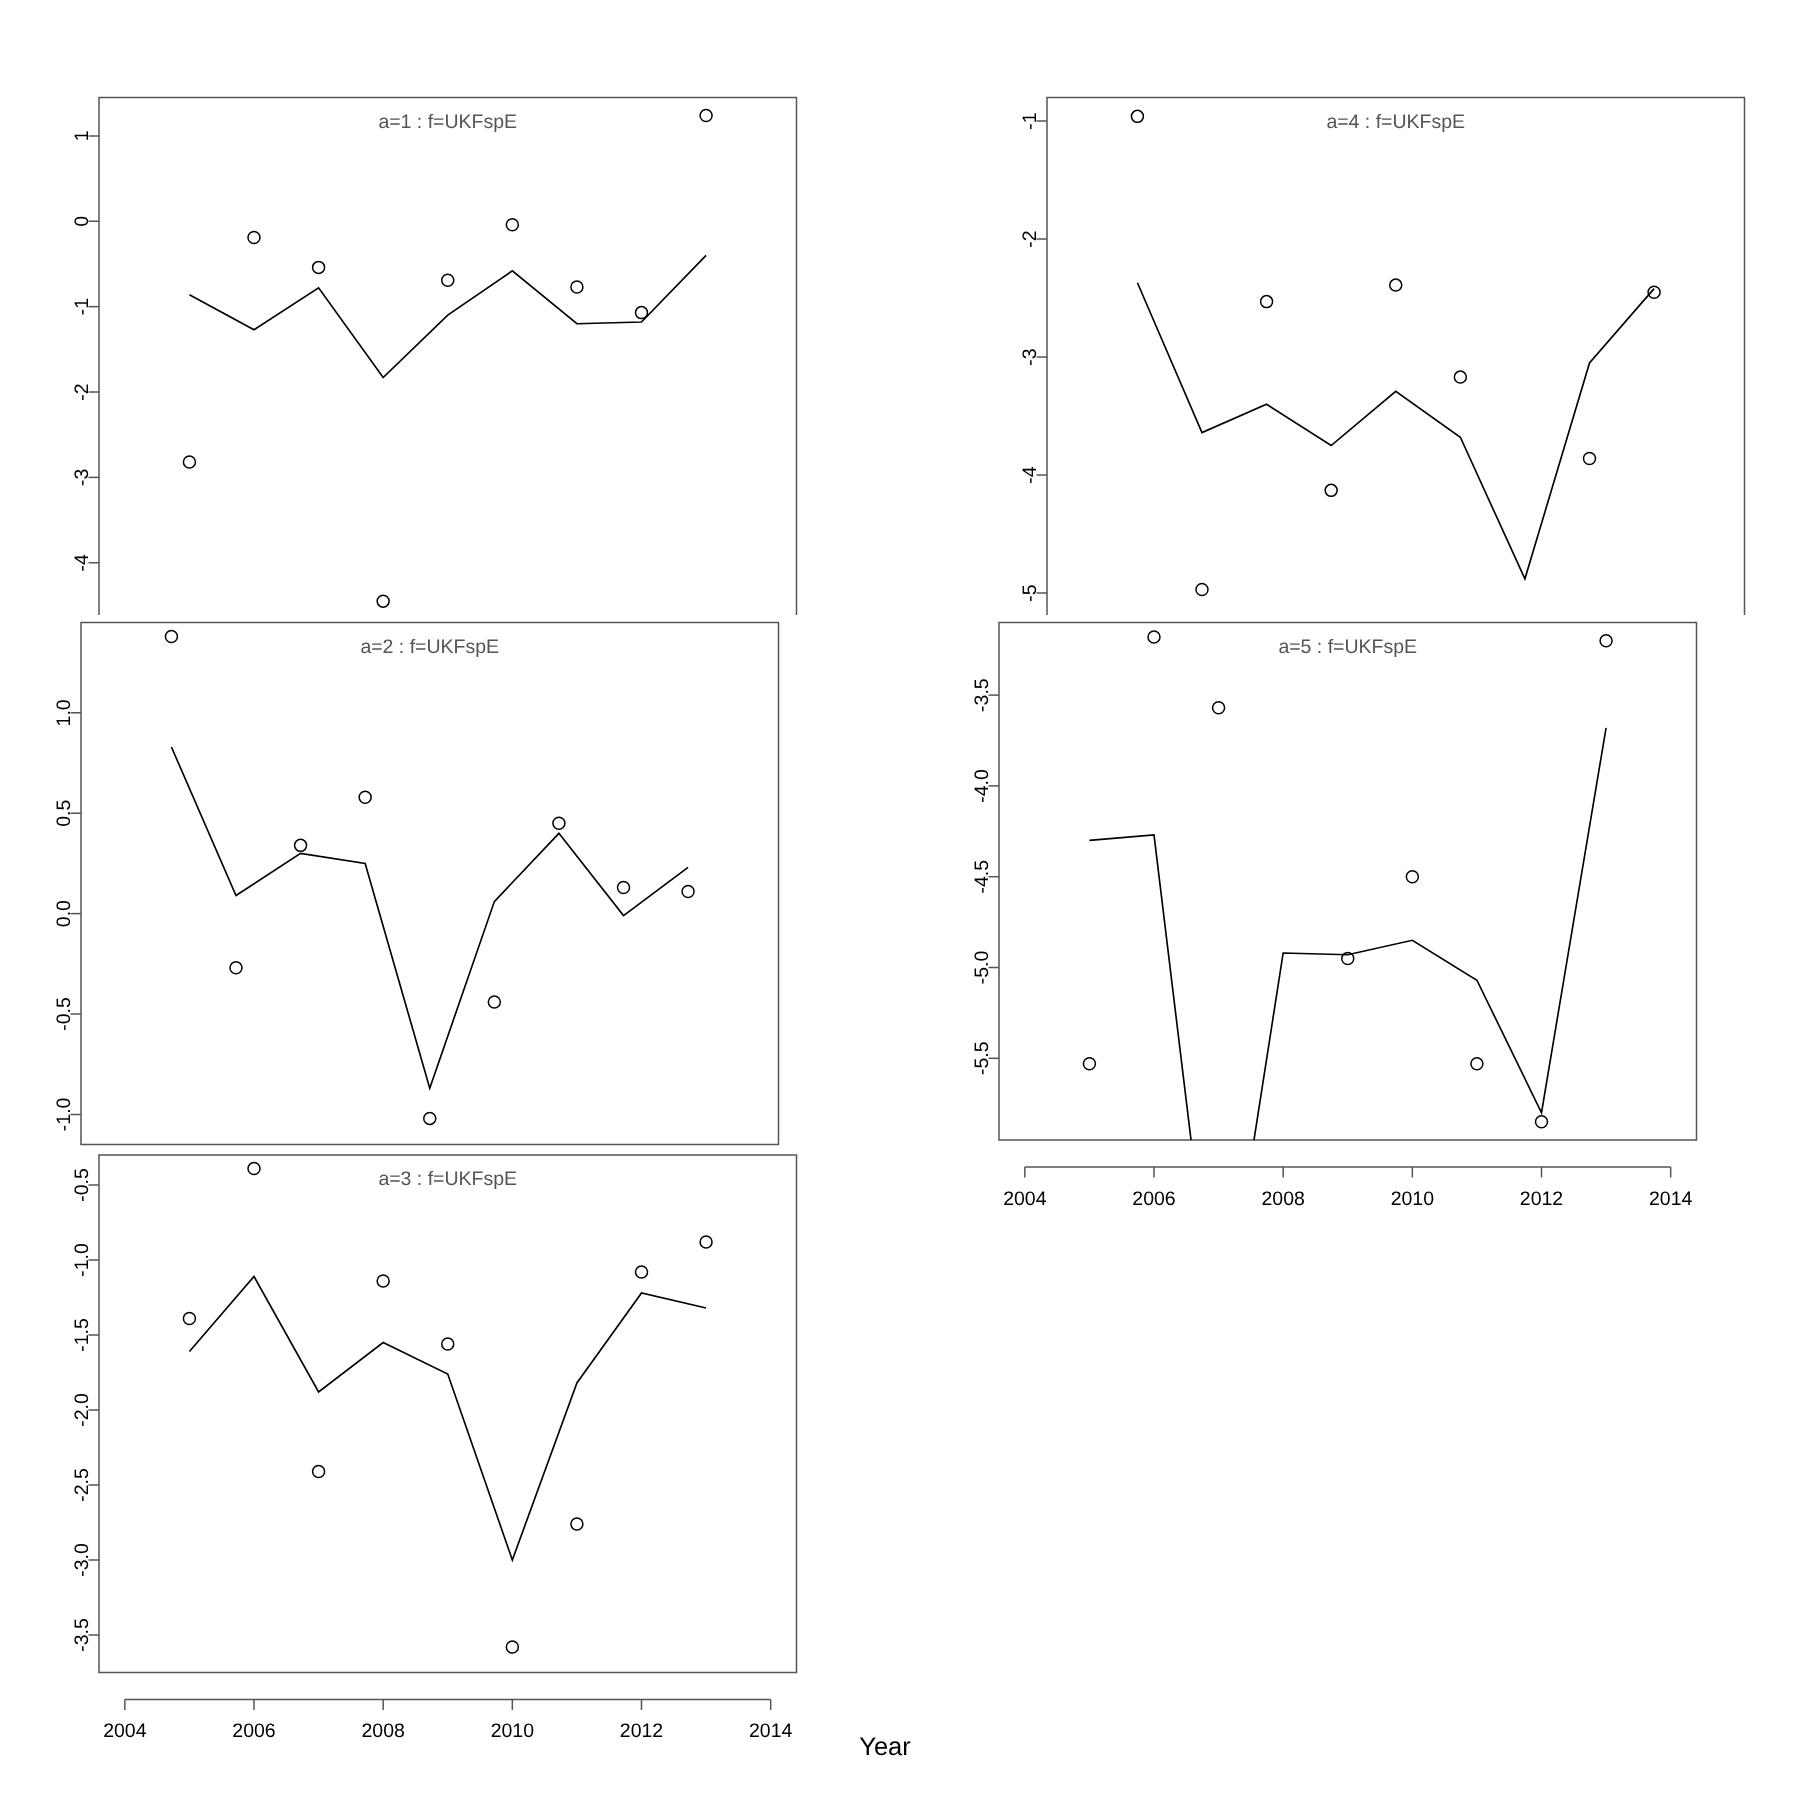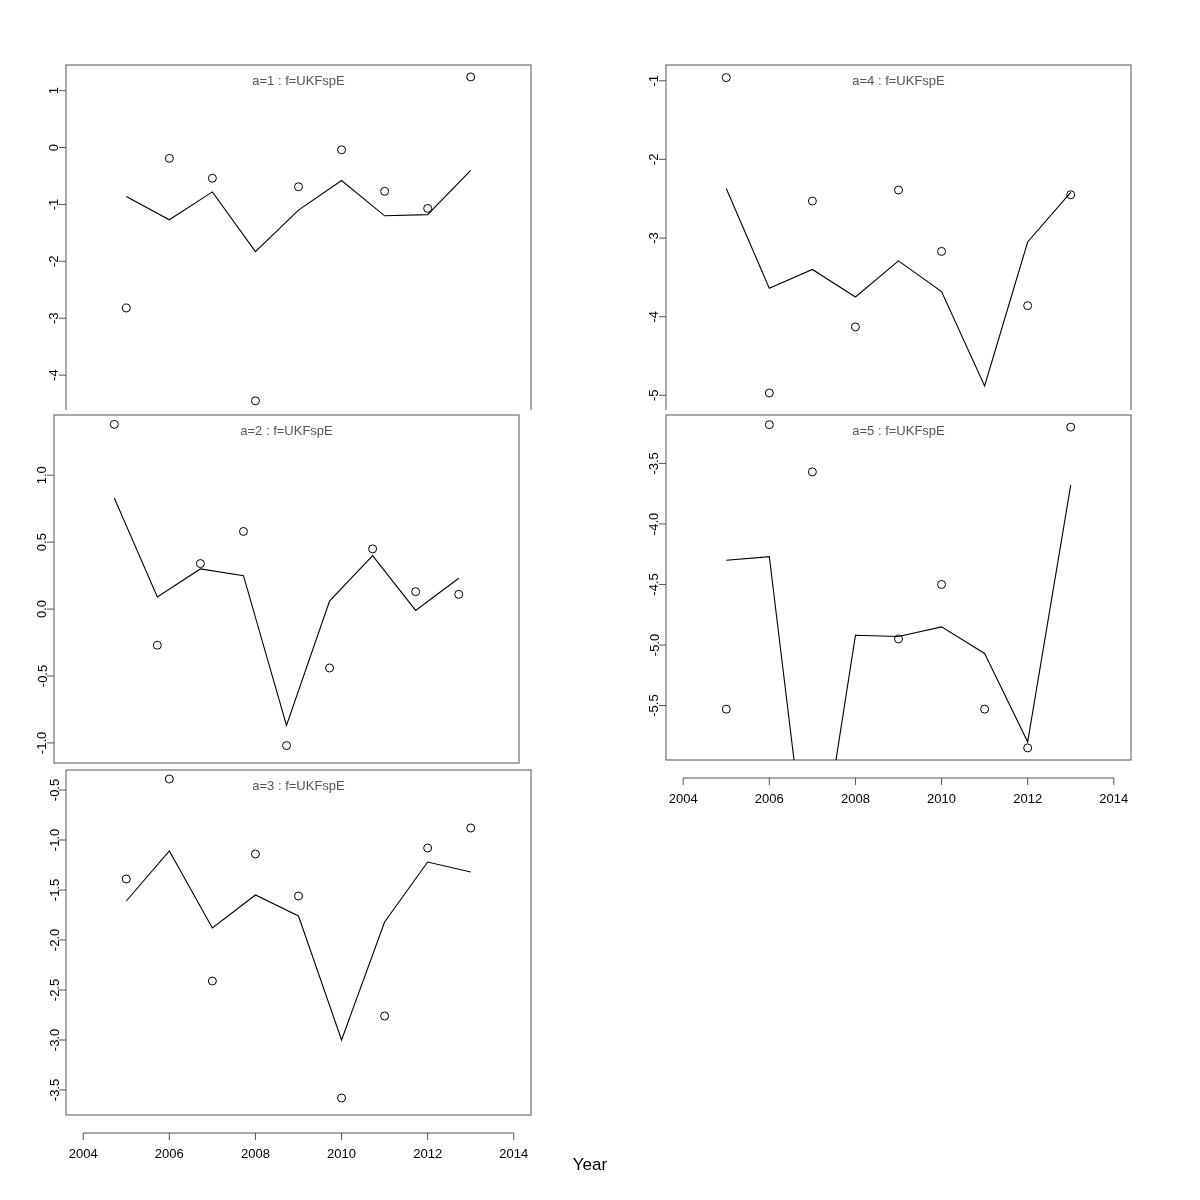--- a/index.html
+++ b/index.html
@@ -173,21 +173,21 @@
       <circle cx="215.44" cy="89.00" r="4" class="point-marker"></circle>
       <circle cx="258.50" cy="131.00" r="4" class="point-marker"></circle>
       <circle cx="301.56" cy="333.00" r="4" class="point-marker"></circle>
       <circle cx="344.61" cy="251.00" r="4" class="point-marker"></circle>
       <circle cx="387.67" cy="83.00" r="4" class="point-marker"></circle>
       <circle cx="430.72" cy="63.00" r="4" class="point-marker"></circle>
       <path d="M86.28 136.00 L129.33 86.00 L172.39 163.00 L215.44 130.00 L258.50 151.00 L301.56 275.00 L344.61 157.00 L387.67 97.00 L430.72 107.00" class="series-line" clip-path="url(#clip-2)"></path>
     </svg>
   </div>
 
-<div class="panel" id="panel-3" style="left:620px; top:55px;text-decoration:underline;">
+<div class="panel" id="panel-3" style="left:652px; top:55px;text-decoration:underline;">
     <svg width="520" height="355" viewBox="0 0 520 355">
       <rect x="46" y="10" width="465" height="350" class="plot-border"></rect>
       <line x1="46" y1="340.3370786516854" x2="39" y2="340.3370786516854" class="axis-line"></line>
       <text x="34" y="340.3370786516854" class="tick-label" text-anchor="middle" dominant-baseline="central" transform="rotate(-90 34 340.3370786516854)">-5</text>
       <line x1="46" y1="261.685393258427" x2="39" y2="261.685393258427" class="axis-line"></line>
       <text x="34" y="261.685393258427" class="tick-label" text-anchor="middle" dominant-baseline="central" transform="rotate(-90 34 261.685393258427)">-4</text>
       <line x1="46" y1="183.03370786516854" x2="39" y2="183.03370786516854" class="axis-line"></line>
       <text x="34" y="183.03370786516854" class="tick-label" text-anchor="middle" dominant-baseline="central" transform="rotate(-90 34 183.03370786516854)">-3</text>
       <line x1="46" y1="104.38202247191012" x2="39" y2="104.38202247191012" class="axis-line"></line>
       <text x="34" y="104.38202247191012" class="tick-label" text-anchor="middle" dominant-baseline="central" transform="rotate(-90 34 104.38202247191012)">-2</text>

